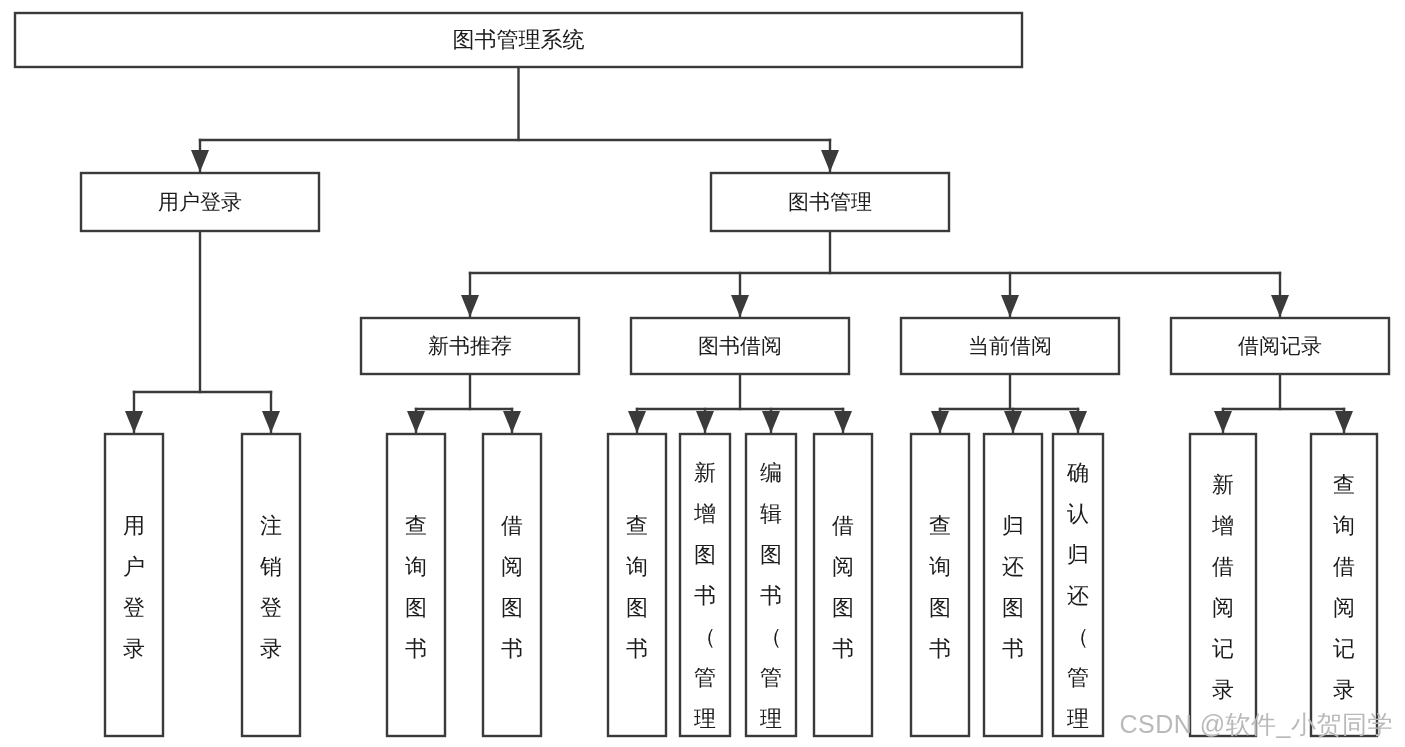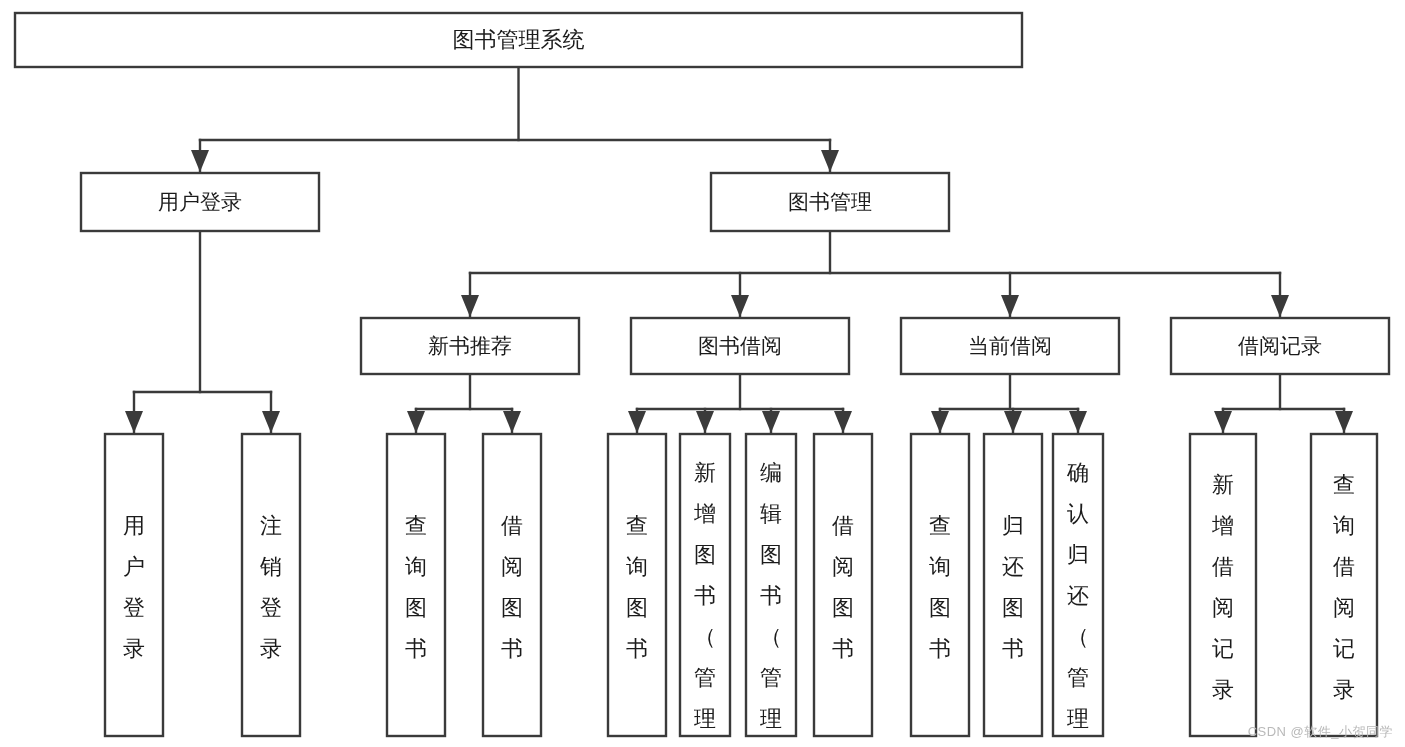--- a/index.html
+++ b/index.html
@@ -58,21 +58,21 @@
     font-family: "Liberation Sans", "DejaVu Sans", sans-serif;
     font-size: 22px;
     fill: #1b1b1b;
     text-anchor: middle;
   }
   .watermark {
     position: absolute;
     right: 12px;
     bottom: 6px;
     font-family: "Liberation Sans", "DejaVu Sans", sans-serif;
-    font-size: 13px;
+    font-size: 25px;
     color: #b9b9b9;
     letter-spacing: 0.5px;
     white-space: nowrap;
     user-select: none;
     margin-left: 28px;
   }
 </style>
 </head>
 <body>
 

